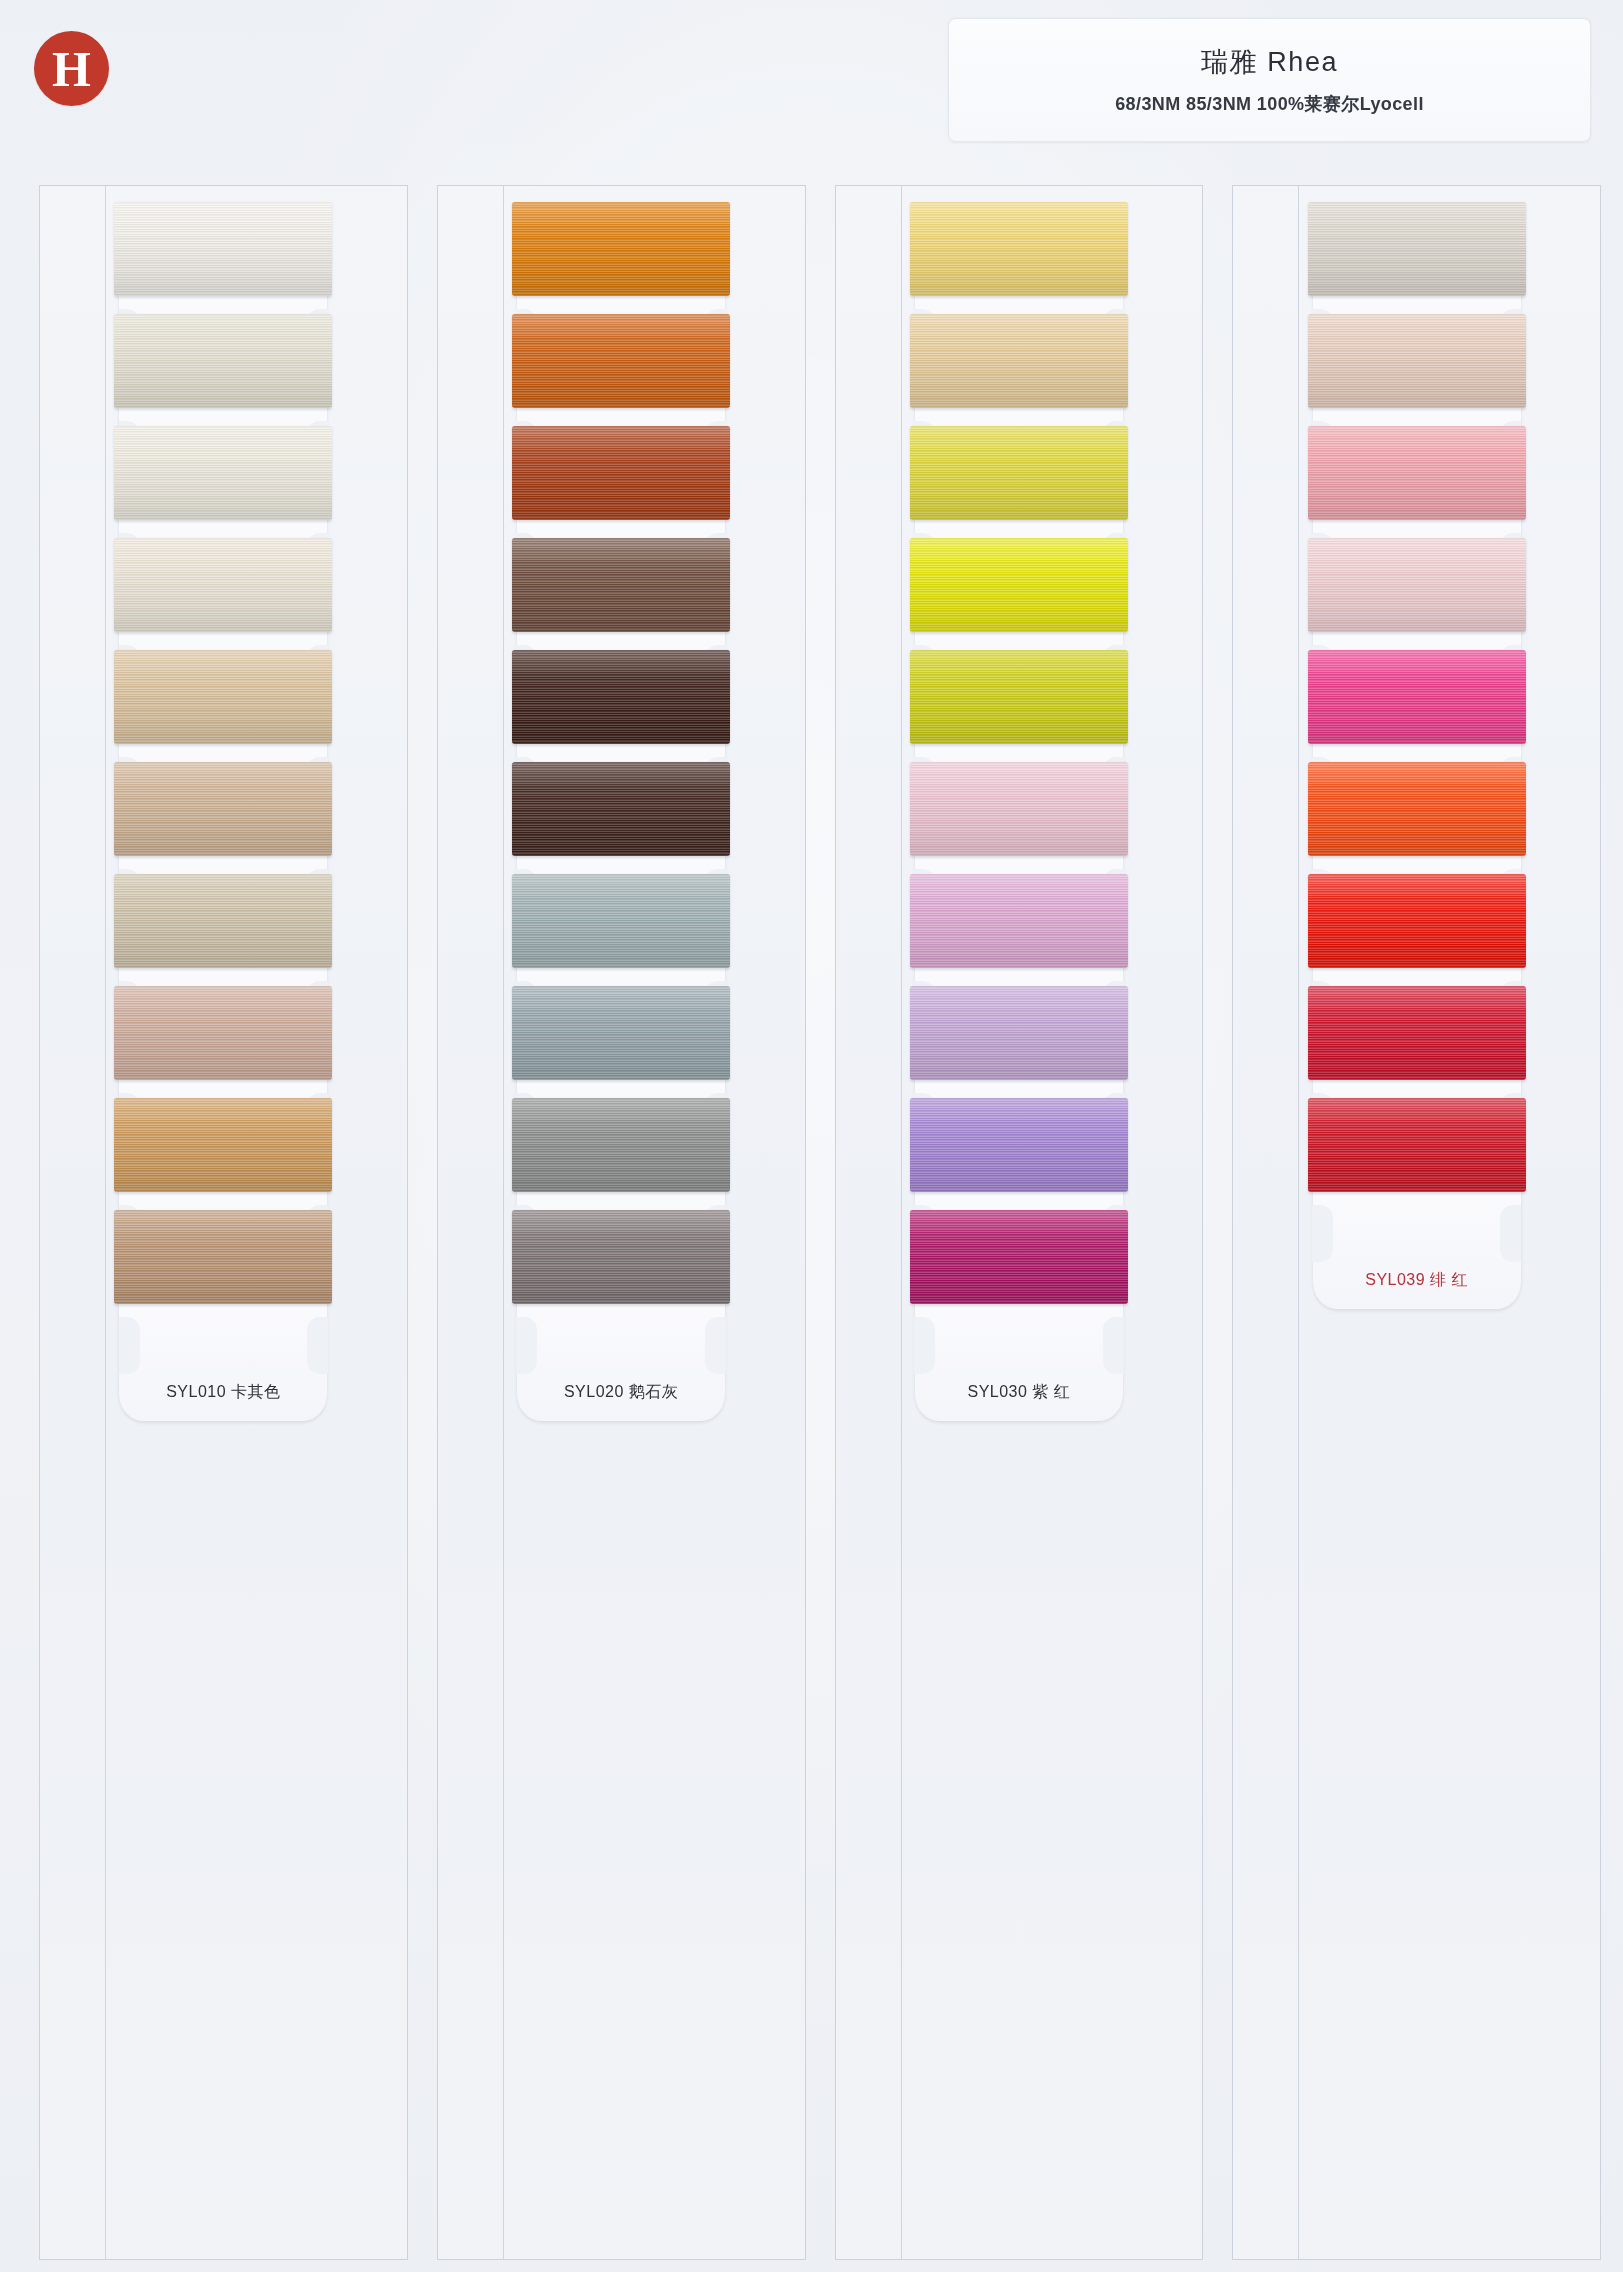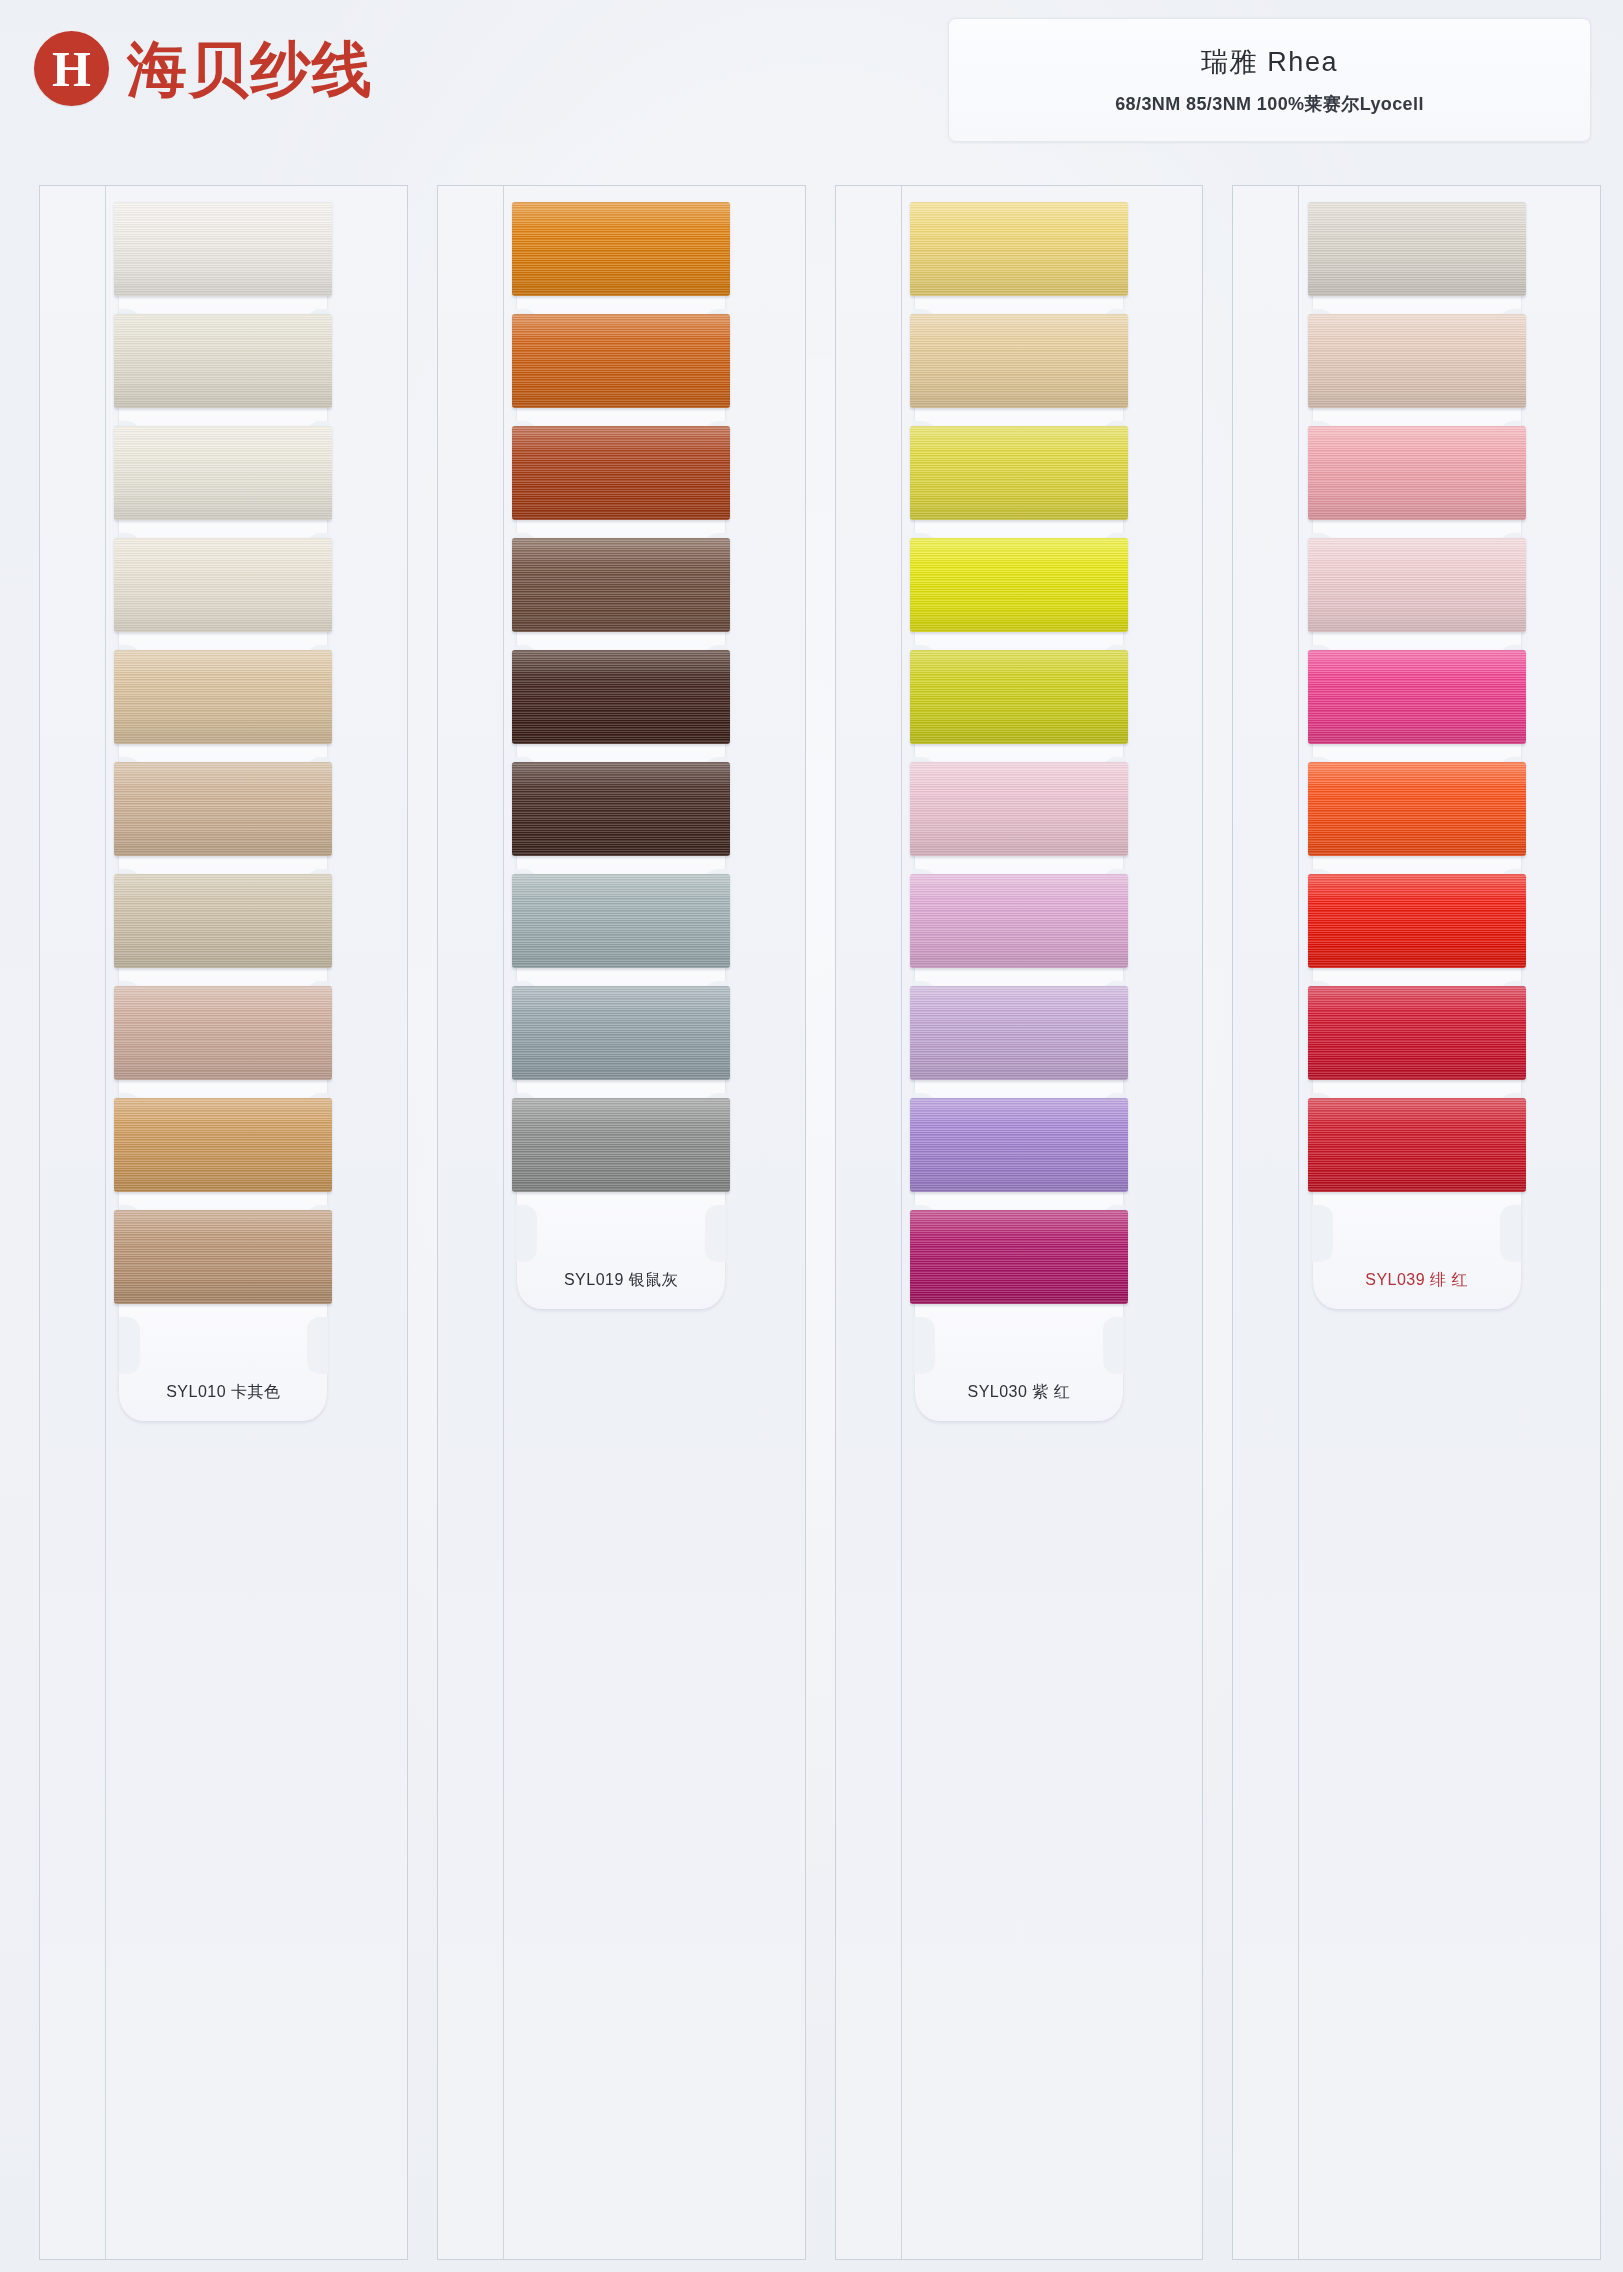--- a/index.html
+++ b/index.html
@@ -155,21 +155,20 @@
     font-size:17px;color:#3a3f47;letter-spacing:0.8px;
   }
 </style>
 </head>
 <body>
 
 <div id="paper"></div>
 
 <div id="brand">
   <div class="badge">H</div>
-  <div class="wordmark">海贝纱线</div>
 </div>
 
 <div id="title-card">
   <div class="t1">瑞雅 Rhea</div>
   <div class="t2">68/3NM  85/3NM 100%莱赛尔Lyocell</div>
 </div>
 
 <div id="grid">
     <div class="col-frame">
       <div class="inner-rule"></div>
@@ -351,20 +350,29 @@
         </div>
         <div class="bobbin">
           <div class="card">
             <div class="yarn" style="background: rgb(139, 141, 140);">
               <div class="threads"></div>
               <div class="sheen"></div>
             </div>
             <div class="label">SYL019 银鼠灰</div>
           </div>
         </div>
+        <div class="bobbin">
+          <div class="card">
+            <div class="yarn" style="background: rgb(124, 114, 115);">
+              <div class="threads"></div>
+              <div class="sheen"></div>
+            </div>
+            <div class="label">SYL020 鹅石灰</div>
+          </div>
+        </div>
       </div>
     </div>
     <div class="col-frame">
       <div class="inner-rule"></div>
       <div class="stack">
         <div class="col-head">
           <div class="cap"></div>
           <div class="letter">C</div>
         </div>
         <div class="bobbin">

